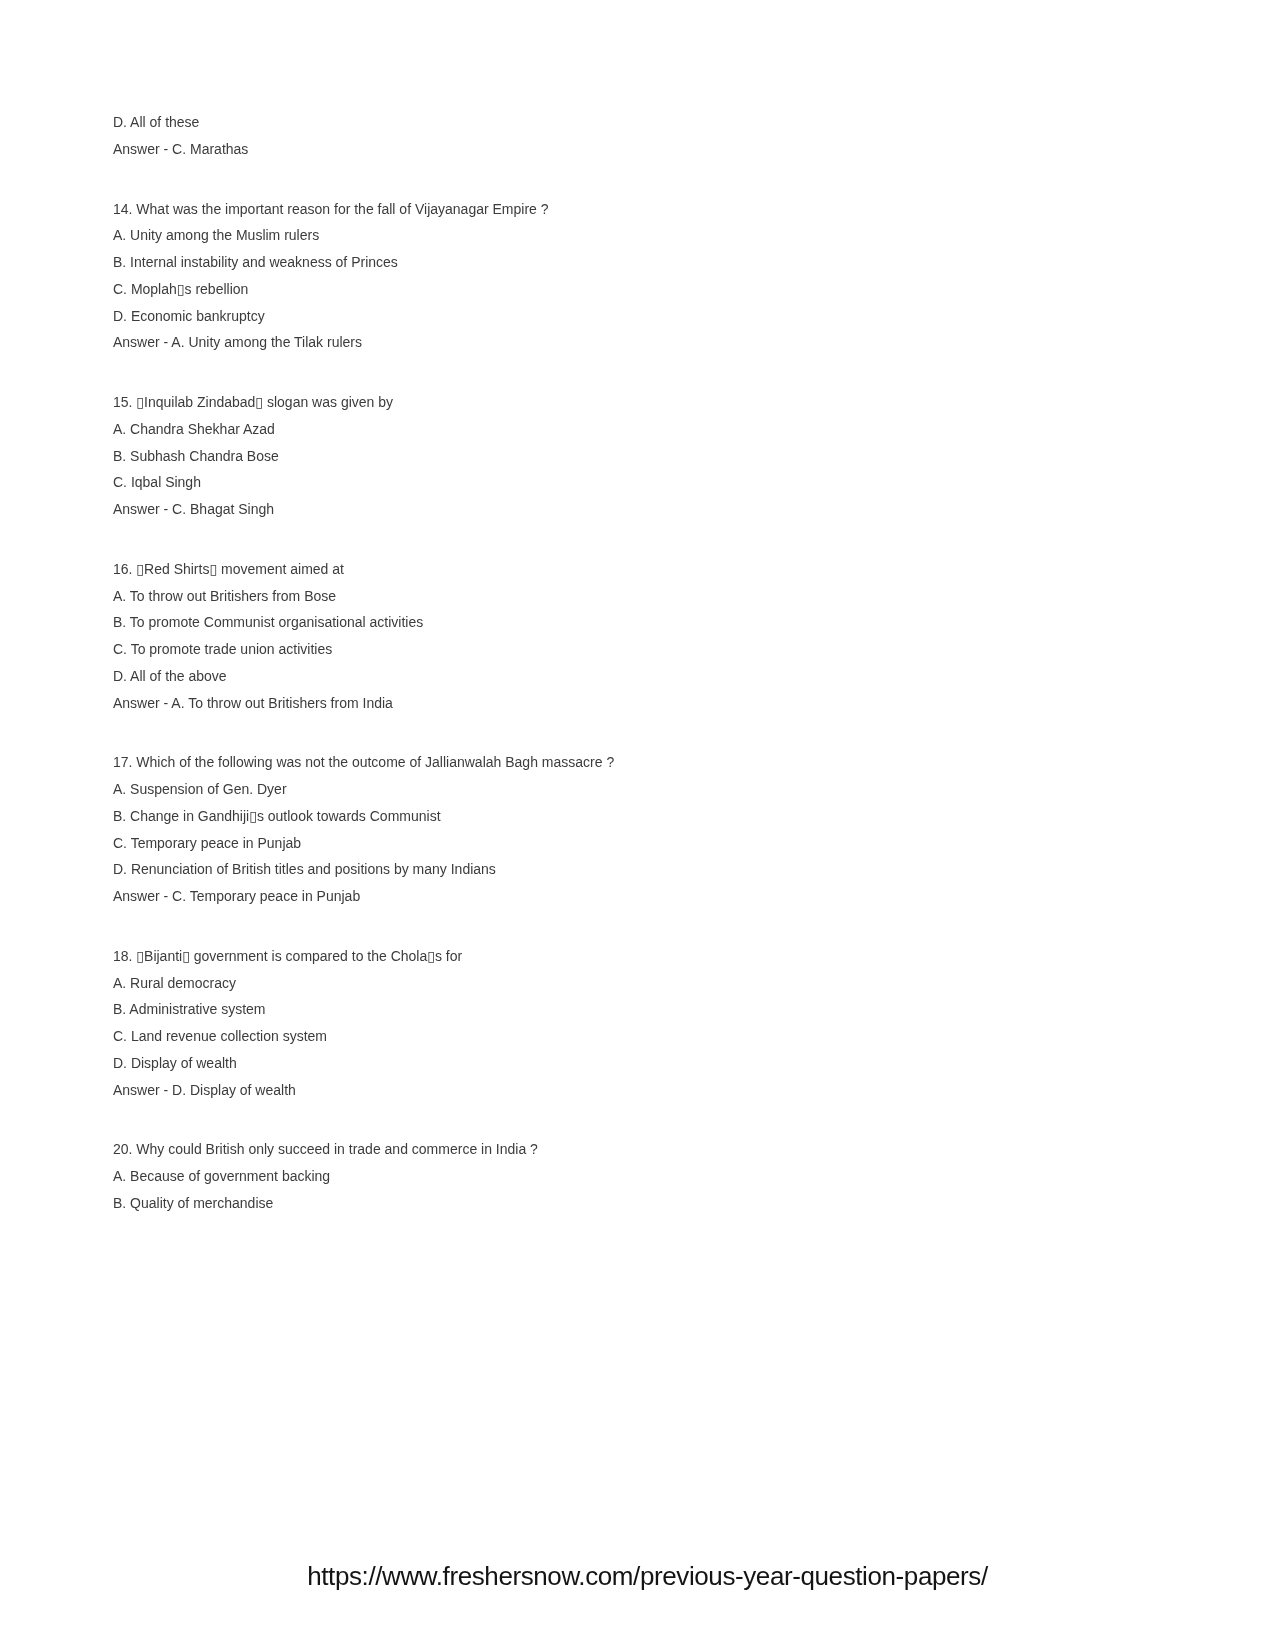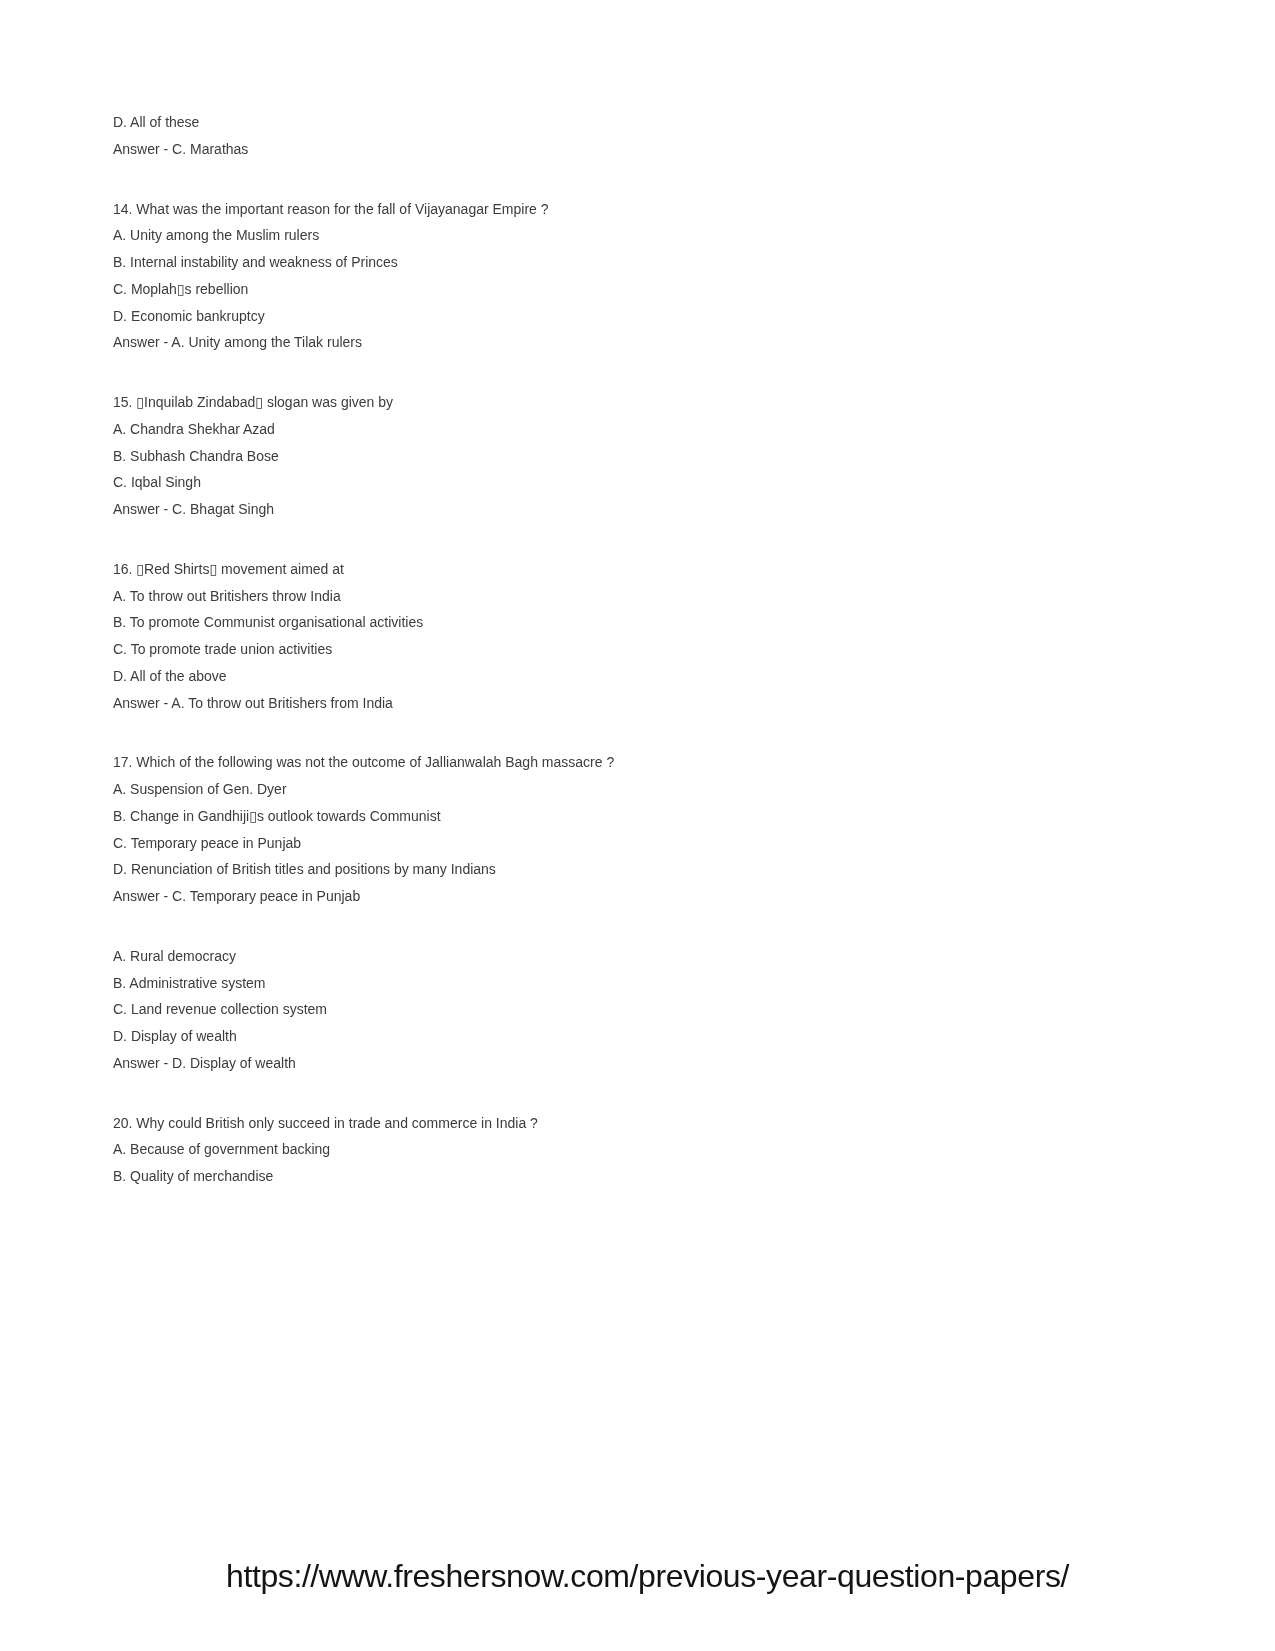--- a/index.html
+++ b/index.html
@@ -35,21 +35,21 @@
     position: absolute;
     left: 0;
     top: 1556px;
     width: 100%;
     text-align: center;
     line-height: 40px;
   }
   .footer a {
     color: #141414;
     text-decoration: none;
-    font-size: 32px;
+    font-size: 26px;
     letter-spacing: -0.4px;
     margin-left: 20px;
   }
 </style>
 </head>
 <body>
 
 <div class="page">
   <main class="doc">
 
@@ -70,37 +70,38 @@
     <section class="block">
       <p>15. ▯Inquilab Zindabad▯ slogan was given by</p>
       <p>A. Chandra Shekhar Azad</p>
       <p>B. Subhash Chandra Bose</p>
       <p>C. Iqbal Singh</p>
       <p>Answer - C. Bhagat Singh</p>
     </section>
 
     <section class="block">
       <p>16. ▯Red Shirts▯ movement aimed at</p>
-      <p>A. To throw out Britishers throw India</p>
+      <p>A. To throw out Britishers from Bose</p>
       <p>B. To promote Communist organisational activities</p>
       <p>C. To promote trade union activities</p>
       <p>D. All of the above</p>
       <p>Answer - A. To throw out Britishers from India</p>
     </section>
 
     <section class="block">
       <p>17. Which of the following was not the outcome of Jallianwalah Bagh massacre ?</p>
       <p>A. Suspension of Gen. Dyer</p>
       <p>B. Change in Gandhiji▯s outlook towards Communist</p>
       <p>C. Temporary peace in Punjab</p>
       <p>D. Renunciation of British titles and positions by many Indians</p>
       <p>Answer - C. Temporary peace in Punjab</p>
     </section>
 
     <section class="block">
+      <p>18. ▯Bijanti▯ government is compared to the Chola▯s for</p>
       <p>A. Rural democracy</p>
       <p>B. Administrative system</p>
       <p>C. Land revenue collection system</p>
       <p>D. Display of wealth</p>
       <p>Answer - D. Display of wealth</p>
     </section>
 
 
     <section class="block">
       <p>20. Why could British only succeed in trade and commerce in India ?</p>

